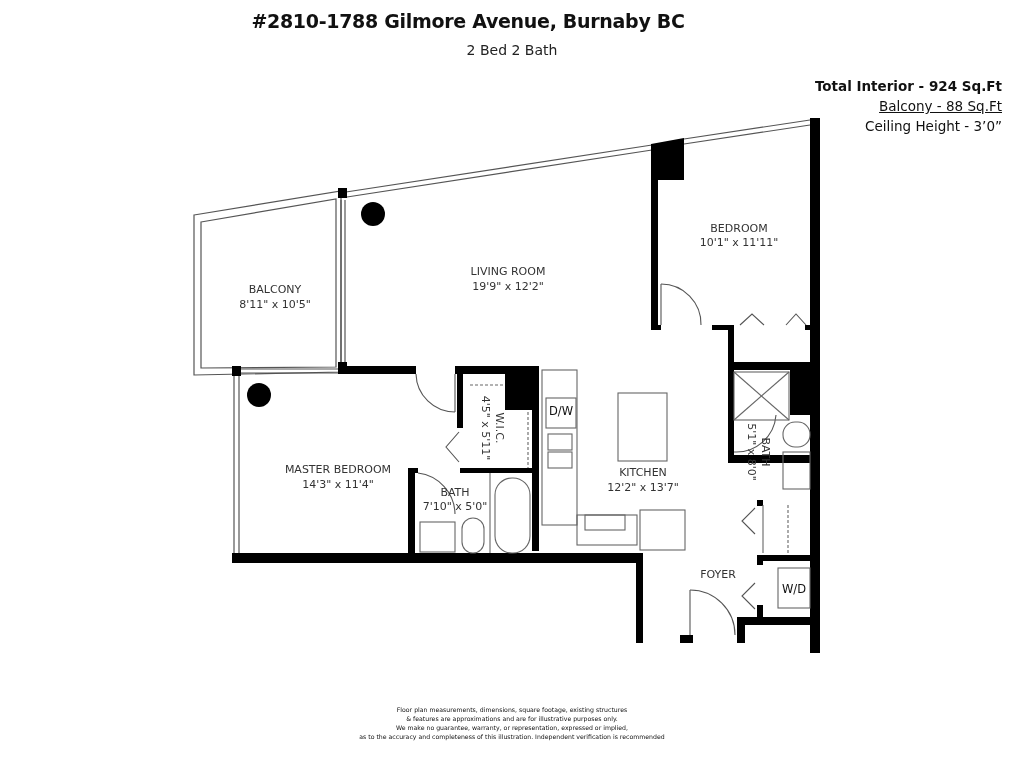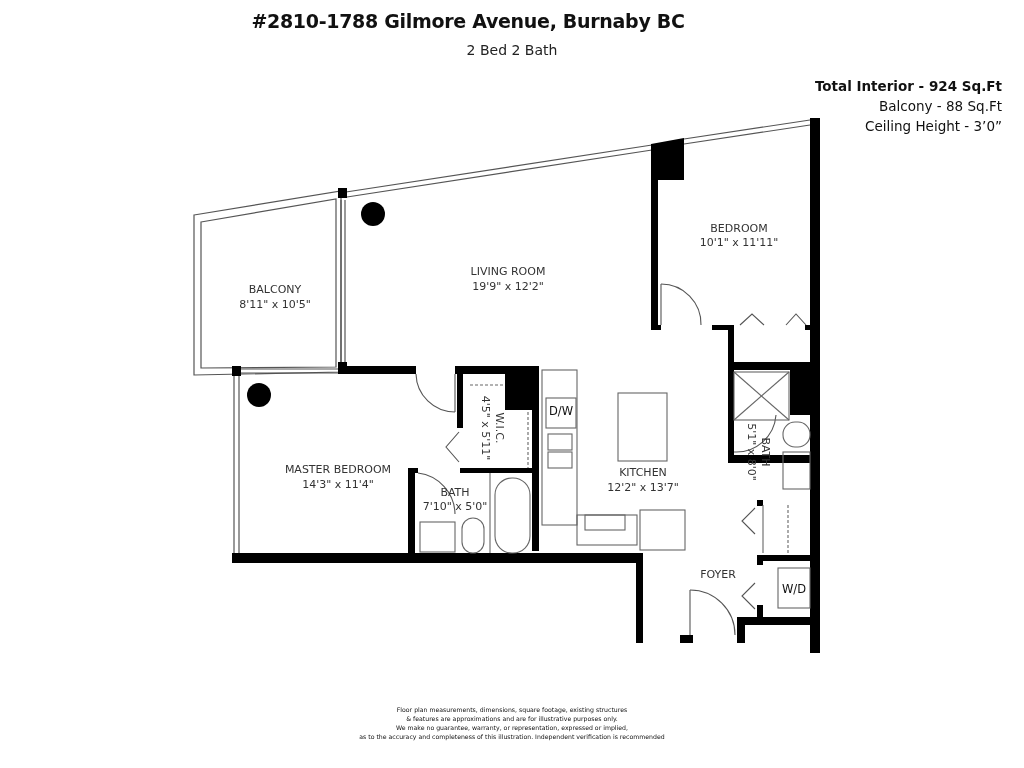--- a/index.html
+++ b/index.html
@@ -14,21 +14,21 @@
   .lblb { font-family:"DejaVu Sans", sans-serif; font-size:11.5px; fill:#111; text-anchor:middle; }
 </style>
 </head>
 <body>
 
 <div class="title">#2810-1788 Gilmore Avenue, Burnaby BC</div>
 <div class="subtitle">2 Bed 2 Bath</div>
 
 <div class="stats">
   <div>Total Interior - 924 Sq.Ft</div>
-  <div style="font-weight:normal;">Balcony - 88 Sq.Ft</div>
+  <div style="font-weight:normal;text-decoration:underline;">Balcony - 88 Sq.Ft</div>
   <div style="font-weight:normal;">Ceiling Height - 3’0”</div>
 </div>
 
 <svg class="plan" width="1024" height="768" viewBox="0 0 1024 768">
 
   <g fill="none" stroke="#555" stroke-width="1.2">
     <polygon points="194,215 341,191 341,372 194,375"></polygon>
     <polygon points="201,222 336,199 336,367 201,368"></polygon>
   </g>
 

